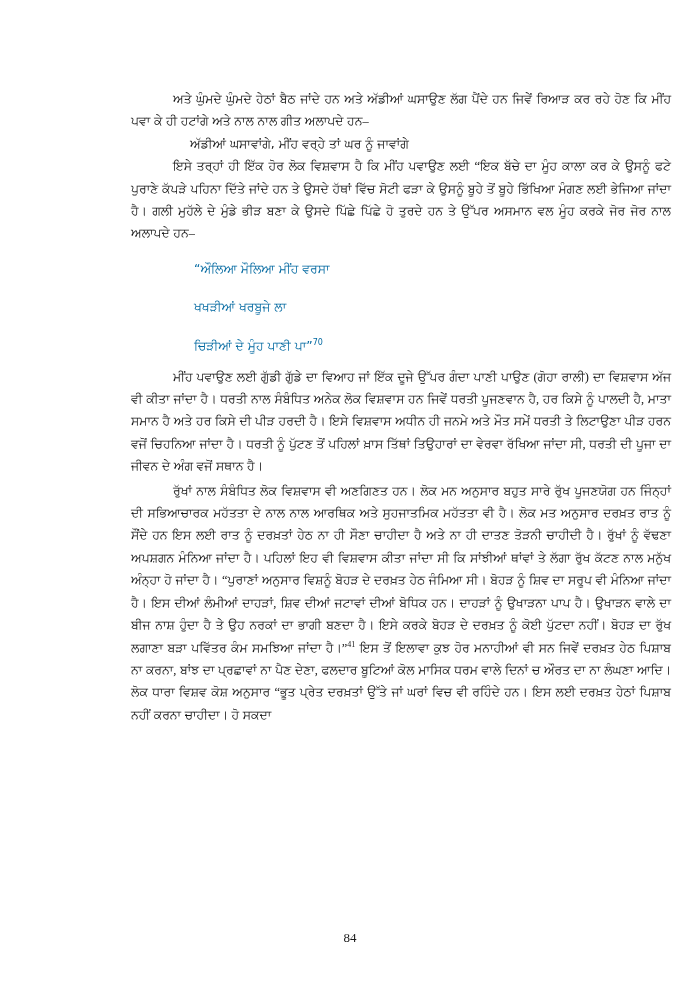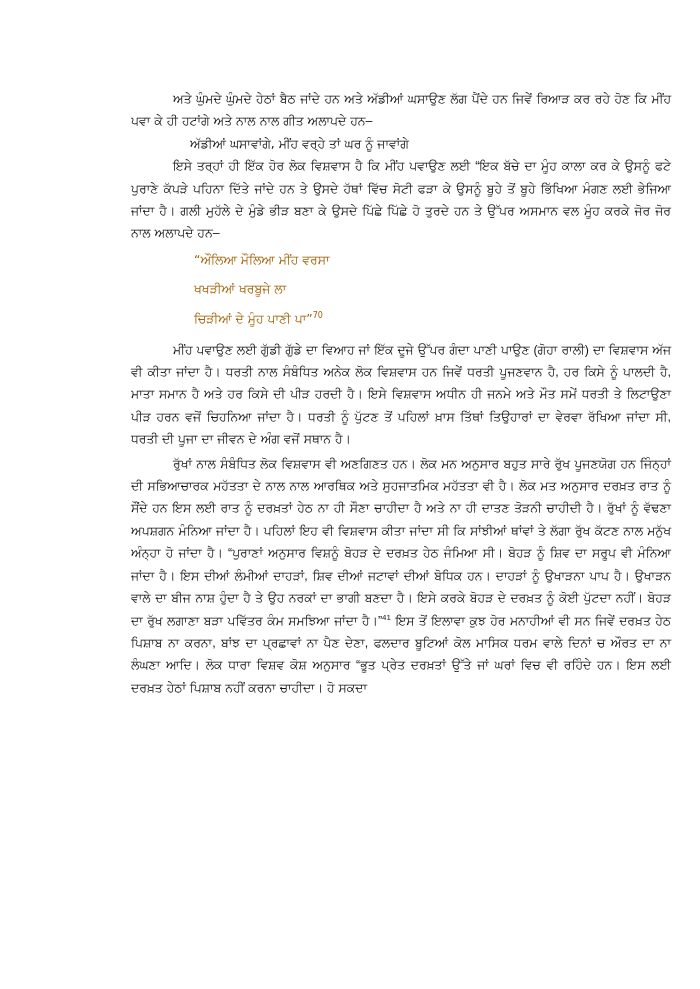--- a/index.html
+++ b/index.html
@@ -28,21 +28,21 @@
 
   .text-body {
     position: absolute;
     left: 131px;
     top: 88px;
     width: 540px;
   }
 
   
   .para {
-    font-family: Liberation Sans, sans-serif;
+    font-family: Liberation Serif, serif;
     font-size: 12.4px;
     line-height: 22.4px;
     text-align: justify;
     text-justify: inter-word;
     margin: 0 0 0 0;
     color: #141414;
     word-spacing: 0.5px;
   }
   .para.indent {
     text-indent: 42px;
@@ -62,23 +62,24 @@
   
   .verse-block {
     margin: 0;
     padding: 0;
     list-style: none;
   }
   .verse-block .verse-item {
     font-family: "DejaVu Sans", "Liberation Sans", sans-serif;
     font-size: 12.4px;
     line-height: 29.6px;
-    color: #a16207;
+    color: #0369a1;
     padding-left: 63px;
     white-space: nowrap;
+    margin-top: 9px;
   }
 
   .sup {
     font-size: 8px;
     vertical-align: super;
     line-height: 0;
   }
 
   .spacer-sm { height: 5px; }
   .spacer-xs { height: 2px; }
@@ -116,14 +117,15 @@
     <div class="spacer-sm"></div>
 
     <p class="para indent">ਮੀਂਹ ਪਵਾਉਣ ਲਈ ਗੁੱਡੀ ਗੁੱਡੇ ਦਾ ਵਿਆਹ ਜਾਂ ਇੱਕ ਦੂਜੇ ਉੱਪਰ ਗੰਦਾ ਪਾਣੀ ਪਾਉਣ (ਗੋਹਾ ਰਾਲੀ) ਦਾ ਵਿਸ਼ਵਾਸ ਅੱਜ ਵੀ ਕੀਤਾ ਜਾਂਦਾ ਹੈ। ਧਰਤੀ ਨਾਲ ਸੰਬੰਧਿਤ ਅਨੇਕ ਲੋਕ ਵਿਸ਼ਵਾਸ ਹਨ ਜਿਵੇਂ ਧਰਤੀ ਪੂਜਣਵਾਨ ਹੈ, ਹਰ ਕਿਸੇ ਨੂੰ ਪਾਲਦੀ ਹੈ, ਮਾਤਾ ਸਮਾਨ ਹੈ ਅਤੇ ਹਰ ਕਿਸੇ ਦੀ ਪੀੜ ਹਰਦੀ ਹੈ। ਇਸੇ ਵਿਸ਼ਵਾਸ ਅਧੀਨ ਹੀ ਜਨਮੇ ਅਤੇ ਮੌਤ ਸਮੇਂ ਧਰਤੀ ਤੇ ਲਿਟਾਉਣਾ ਪੀੜ ਹਰਨ ਵਜੋਂ ਚਿਹਨਿਆ ਜਾਂਦਾ ਹੈ। ਧਰਤੀ ਨੂੰ ਪੁੱਟਣ ਤੋਂ ਪਹਿਲਾਂ ਖ਼ਾਸ ਤਿੱਥਾਂ ਤਿਉਹਾਰਾਂ ਦਾ ਵੇਰਵਾ ਰੱਖਿਆ ਜਾਂਦਾ ਸੀ, ਧਰਤੀ ਦੀ ਪੂਜਾ ਦਾ ਜੀਵਨ ਦੇ ਅੰਗ ਵਜੋਂ ਸਥਾਨ ਹੈ।</p>
 
     <div class="spacer-xs"></div>
 
     <p class="para indent"><span>ਰੁੱਖਾਂ ਨਾਲ ਸੰਬੰਧਿਤ ਲੋਕ ਵਿਸ਼ਵਾਸ ਵੀ ਅਣਗਿਣਤ ਹਨ। ਲੋਕ ਮਨ ਅਨੁਸਾਰ ਬਹੁਤ ਸਾਰੇ ਰੁੱਖ ਪੂਜਣਯੋਗ ਹਨ ਜਿੰਨ੍ਹਾਂ ਦੀ ਸਭਿਆਚਾਰਕ ਮਹੱਤਤਾ ਦੇ ਨਾਲ ਨਾਲ ਆਰਥਿਕ ਅਤੇ ਸੁਹਜਾਤਮਿਕ ਮਹੱਤਤਾ ਵੀ ਹੈ। ਲੋਕ ਮਤ ਅਨੁਸਾਰ ਦਰਖ਼ਤ ਰਾਤ ਨੂੰ ਸੌਂਦੇ ਹਨ ਇਸ ਲਈ ਰਾਤ ਨੂੰ ਦਰਖ਼ਤਾਂ ਹੇਠ ਨਾ ਹੀ ਸੌਣਾ ਚਾਹੀਦਾ ਹੈ ਅਤੇ ਨਾ ਹੀ ਦਾਤਣ ਤੋੜਨੀ ਚਾਹੀਦੀ ਹੈ। ਰੁੱਖਾਂ ਨੂੰ ਵੱਢਣਾ ਅਪਸ਼ਗਨ ਮੰਨਿਆ ਜਾਂਦਾ ਹੈ। ਪਹਿਲਾਂ ਇਹ ਵੀ ਵਿਸ਼ਵਾਸ ਕੀਤਾ ਜਾਂਦਾ ਸੀ ਕਿ ਸਾਂਝੀਆਂ ਥਾਂਵਾਂ ਤੇ ਲੱਗਾ ਰੁੱਖ ਕੱਟਣ ਨਾਲ ਮਨੁੱਖ ਅੰਨ੍ਹਾ ਹੋ ਜਾਂਦਾ ਹੈ। “ਪੁਰਾਣਾਂ ਅਨੁਸਾਰ ਵਿਸ਼ਨੂੰ ਬੋਹੜ ਦੇ ਦਰਖ਼ਤ ਹੇਠ ਜੰਮਿਆ ਸੀ। ਬੋਹੜ ਨੂੰ ਸ਼ਿਵ ਦਾ ਸਰੂਪ ਵੀ ਮੰਨਿਆ ਜਾਂਦਾ ਹੈ। ਇਸ ਦੀਆਂ ਲੰਮੀਆਂ ਦਾਹੜਾਂ, ਸ਼ਿਵ ਦੀਆਂ ਜਟਾਵਾਂ ਦੀਆਂ ਬੋਧਿਕ ਹਨ। ਦਾਹੜਾਂ ਨੂੰ ਉਖਾੜਨਾ ਪਾਪ ਹੈ। ਉਖਾੜਨ ਵਾਲੇ ਦਾ ਬੀਜ ਨਾਸ਼ ਹੁੰਦਾ ਹੈ ਤੇ ਉਹ ਨਰਕਾਂ ਦਾ ਭਾਗੀ ਬਣਦਾ ਹੈ। ਇਸੇ ਕਰਕੇ ਬੋਹੜ ਦੇ ਦਰਖ਼ਤ ਨੂੰ ਕੋਈ ਪੁੱਟਦਾ ਨਹੀਂ। ਬੋਹੜ ਦਾ ਰੁੱਖ ਲਗਾਣਾ ਬੜਾ ਪਵਿੱਤਰ ਕੰਮ ਸਮਝਿਆ ਜਾਂਦਾ ਹੈ।”</span><span class="sup">41</span><span> ਇਸ ਤੋਂ ਇਲਾਵਾ ਕੁਝ ਹੋਰ ਮਨਾਹੀਆਂ ਵੀ ਸਨ ਜਿਵੇਂ ਦਰਖ਼ਤ ਹੇਠ ਪਿਸ਼ਾਬ ਨਾ ਕਰਨਾ, ਬਾਂਝ ਦਾ ਪ੍ਰਛਾਵਾਂ ਨਾ ਪੈਣ ਦੇਣਾ, ਫਲਦਾਰ ਬੂਟਿਆਂ ਕੋਲ ਮਾਸਿਕ ਧਰਮ ਵਾਲੇ ਦਿਨਾਂ ਚ ਔਰਤ ਦਾ ਨਾ ਲੰਘਣਾ ਆਦਿ। ਲੋਕ ਧਾਰਾ ਵਿਸ਼ਵ ਕੋਸ਼ ਅਨੁਸਾਰ “ਭੂਤ ਪ੍ਰੇਤ ਦਰਖ਼ਤਾਂ ਉੱਤੇ ਜਾਂ ਘਰਾਂ ਵਿਚ ਵੀ ਰਹਿੰਦੇ ਹਨ। ਇਸ ਲਈ ਦਰਖ਼ਤ ਹੇਠਾਂ ਪਿਸ਼ਾਬ ਨਹੀਂ ਕਰਨਾ ਚਾਹੀਦਾ। ਹੋ ਸਕਦਾ</span></p>
 
   </div>
 
+  <div class="page-number">84</div>
 
 </div>
 
 </body></html>

